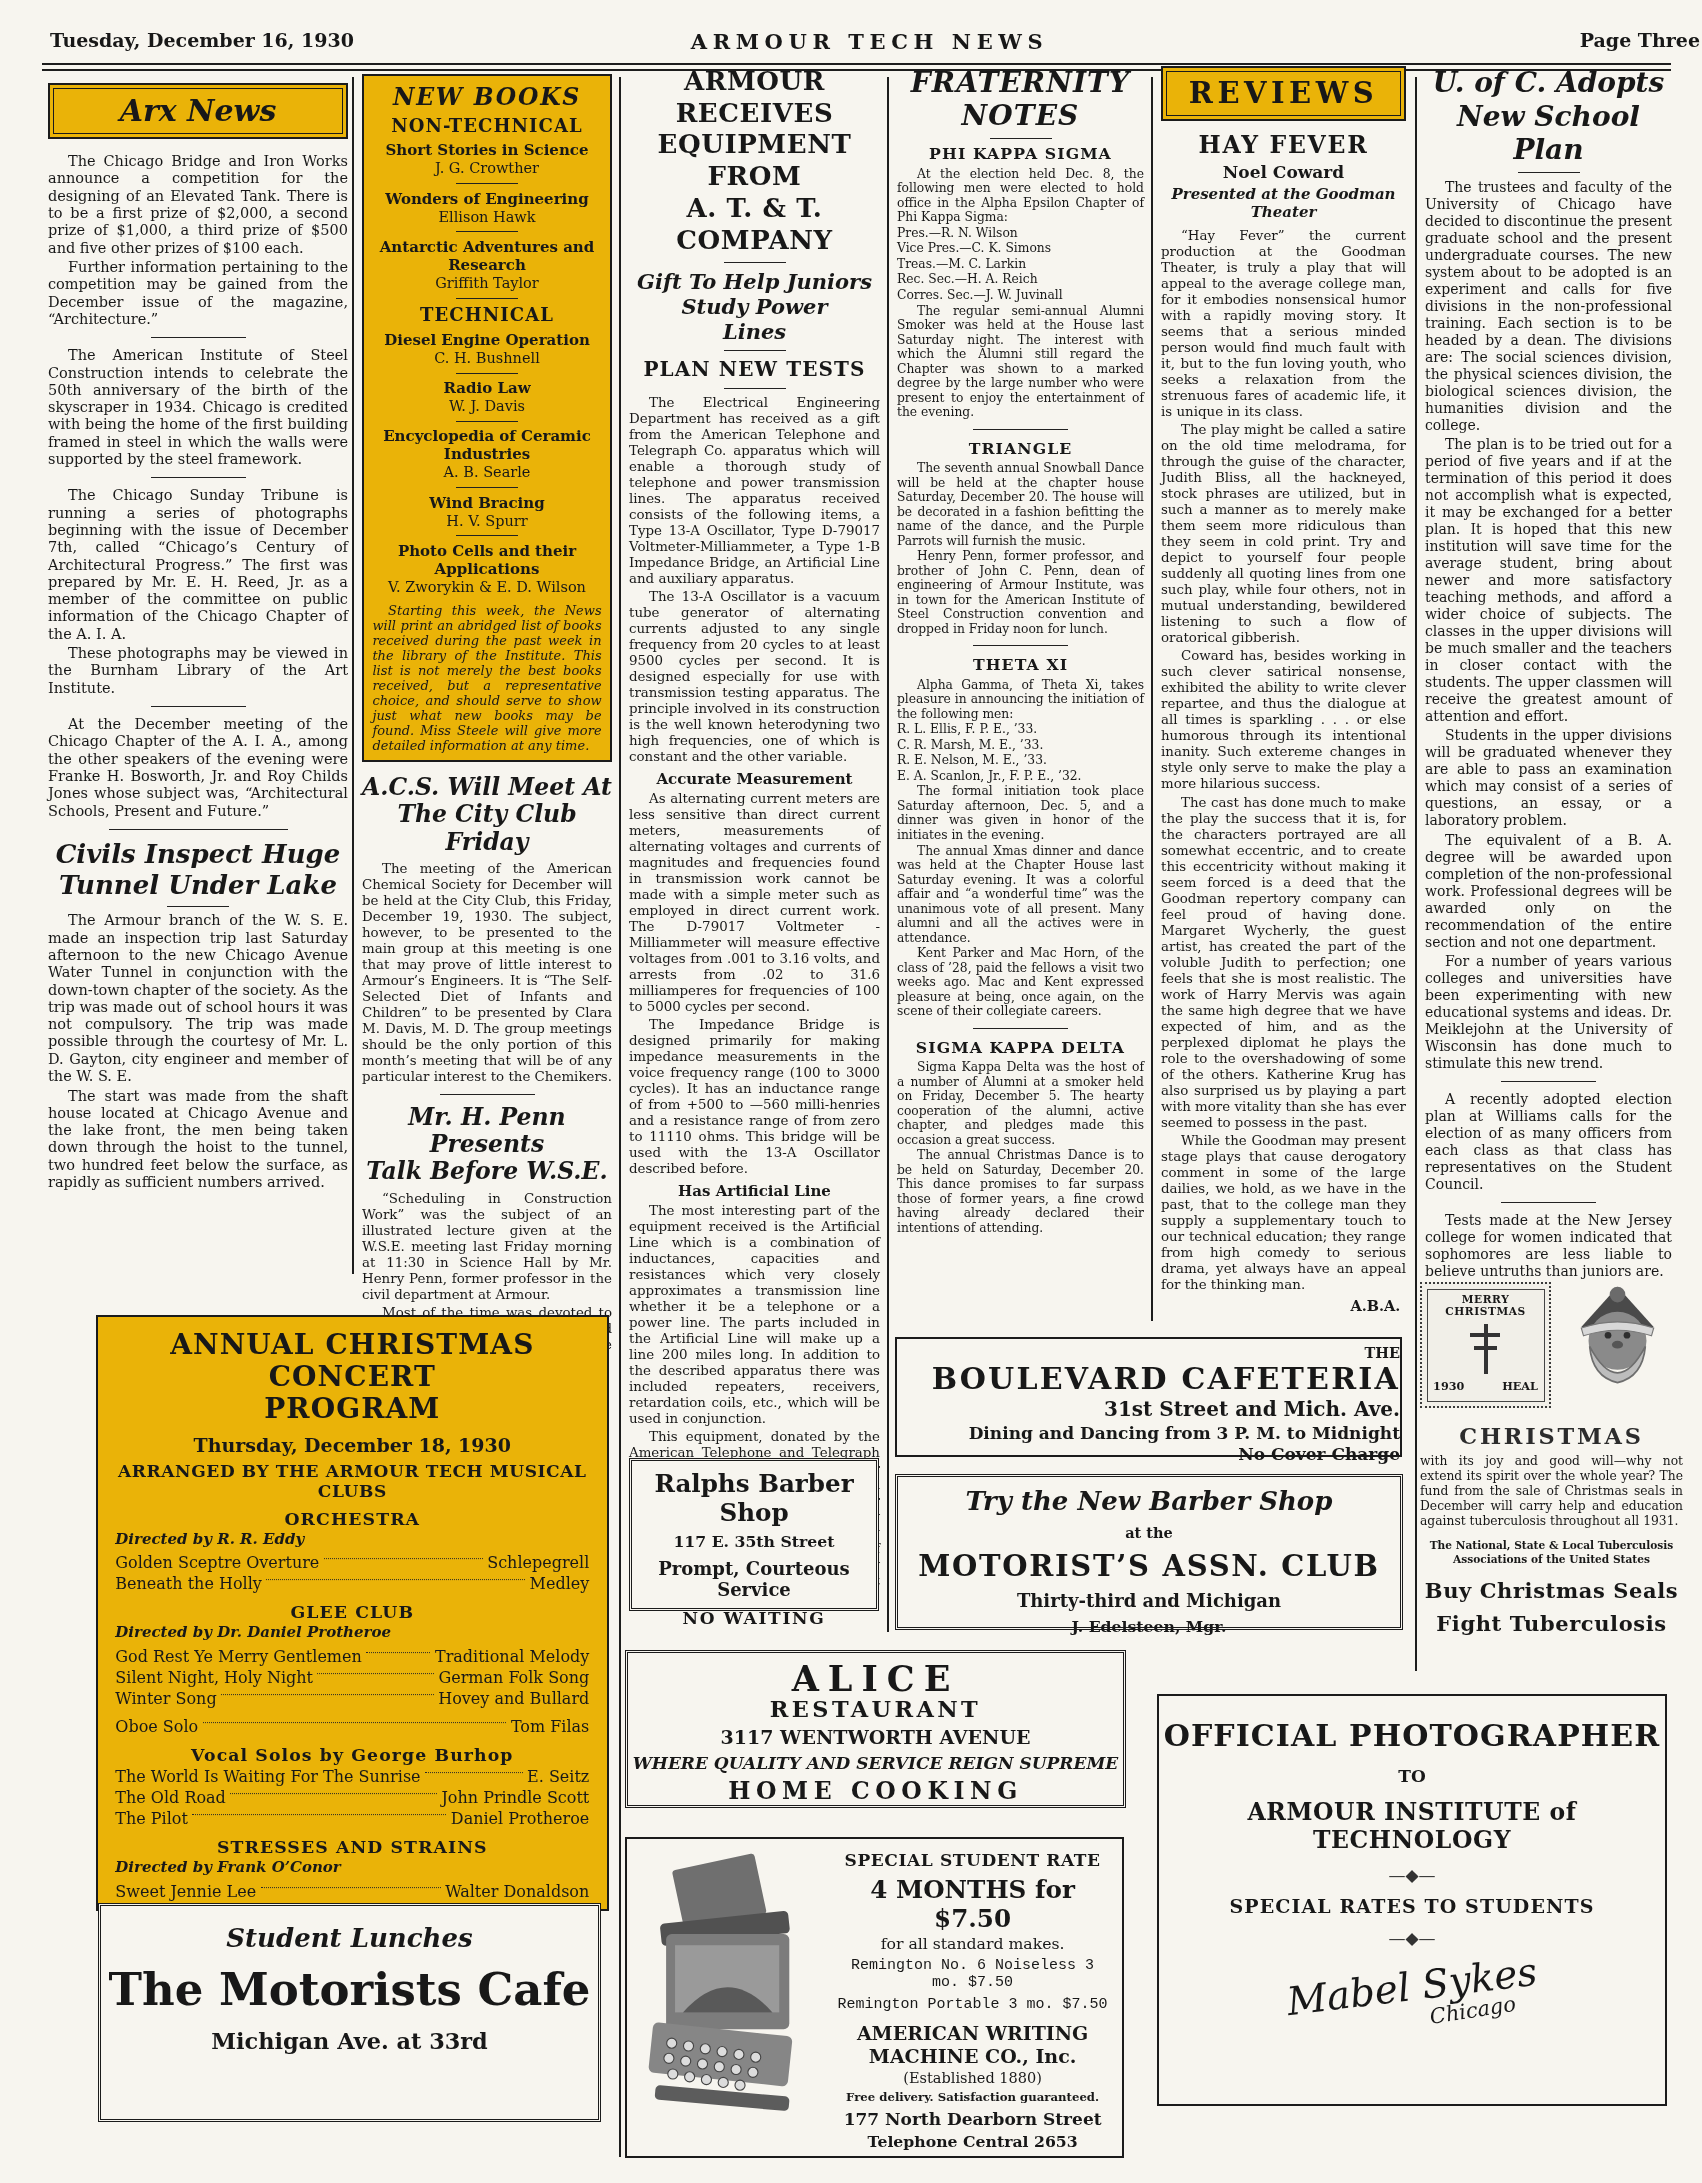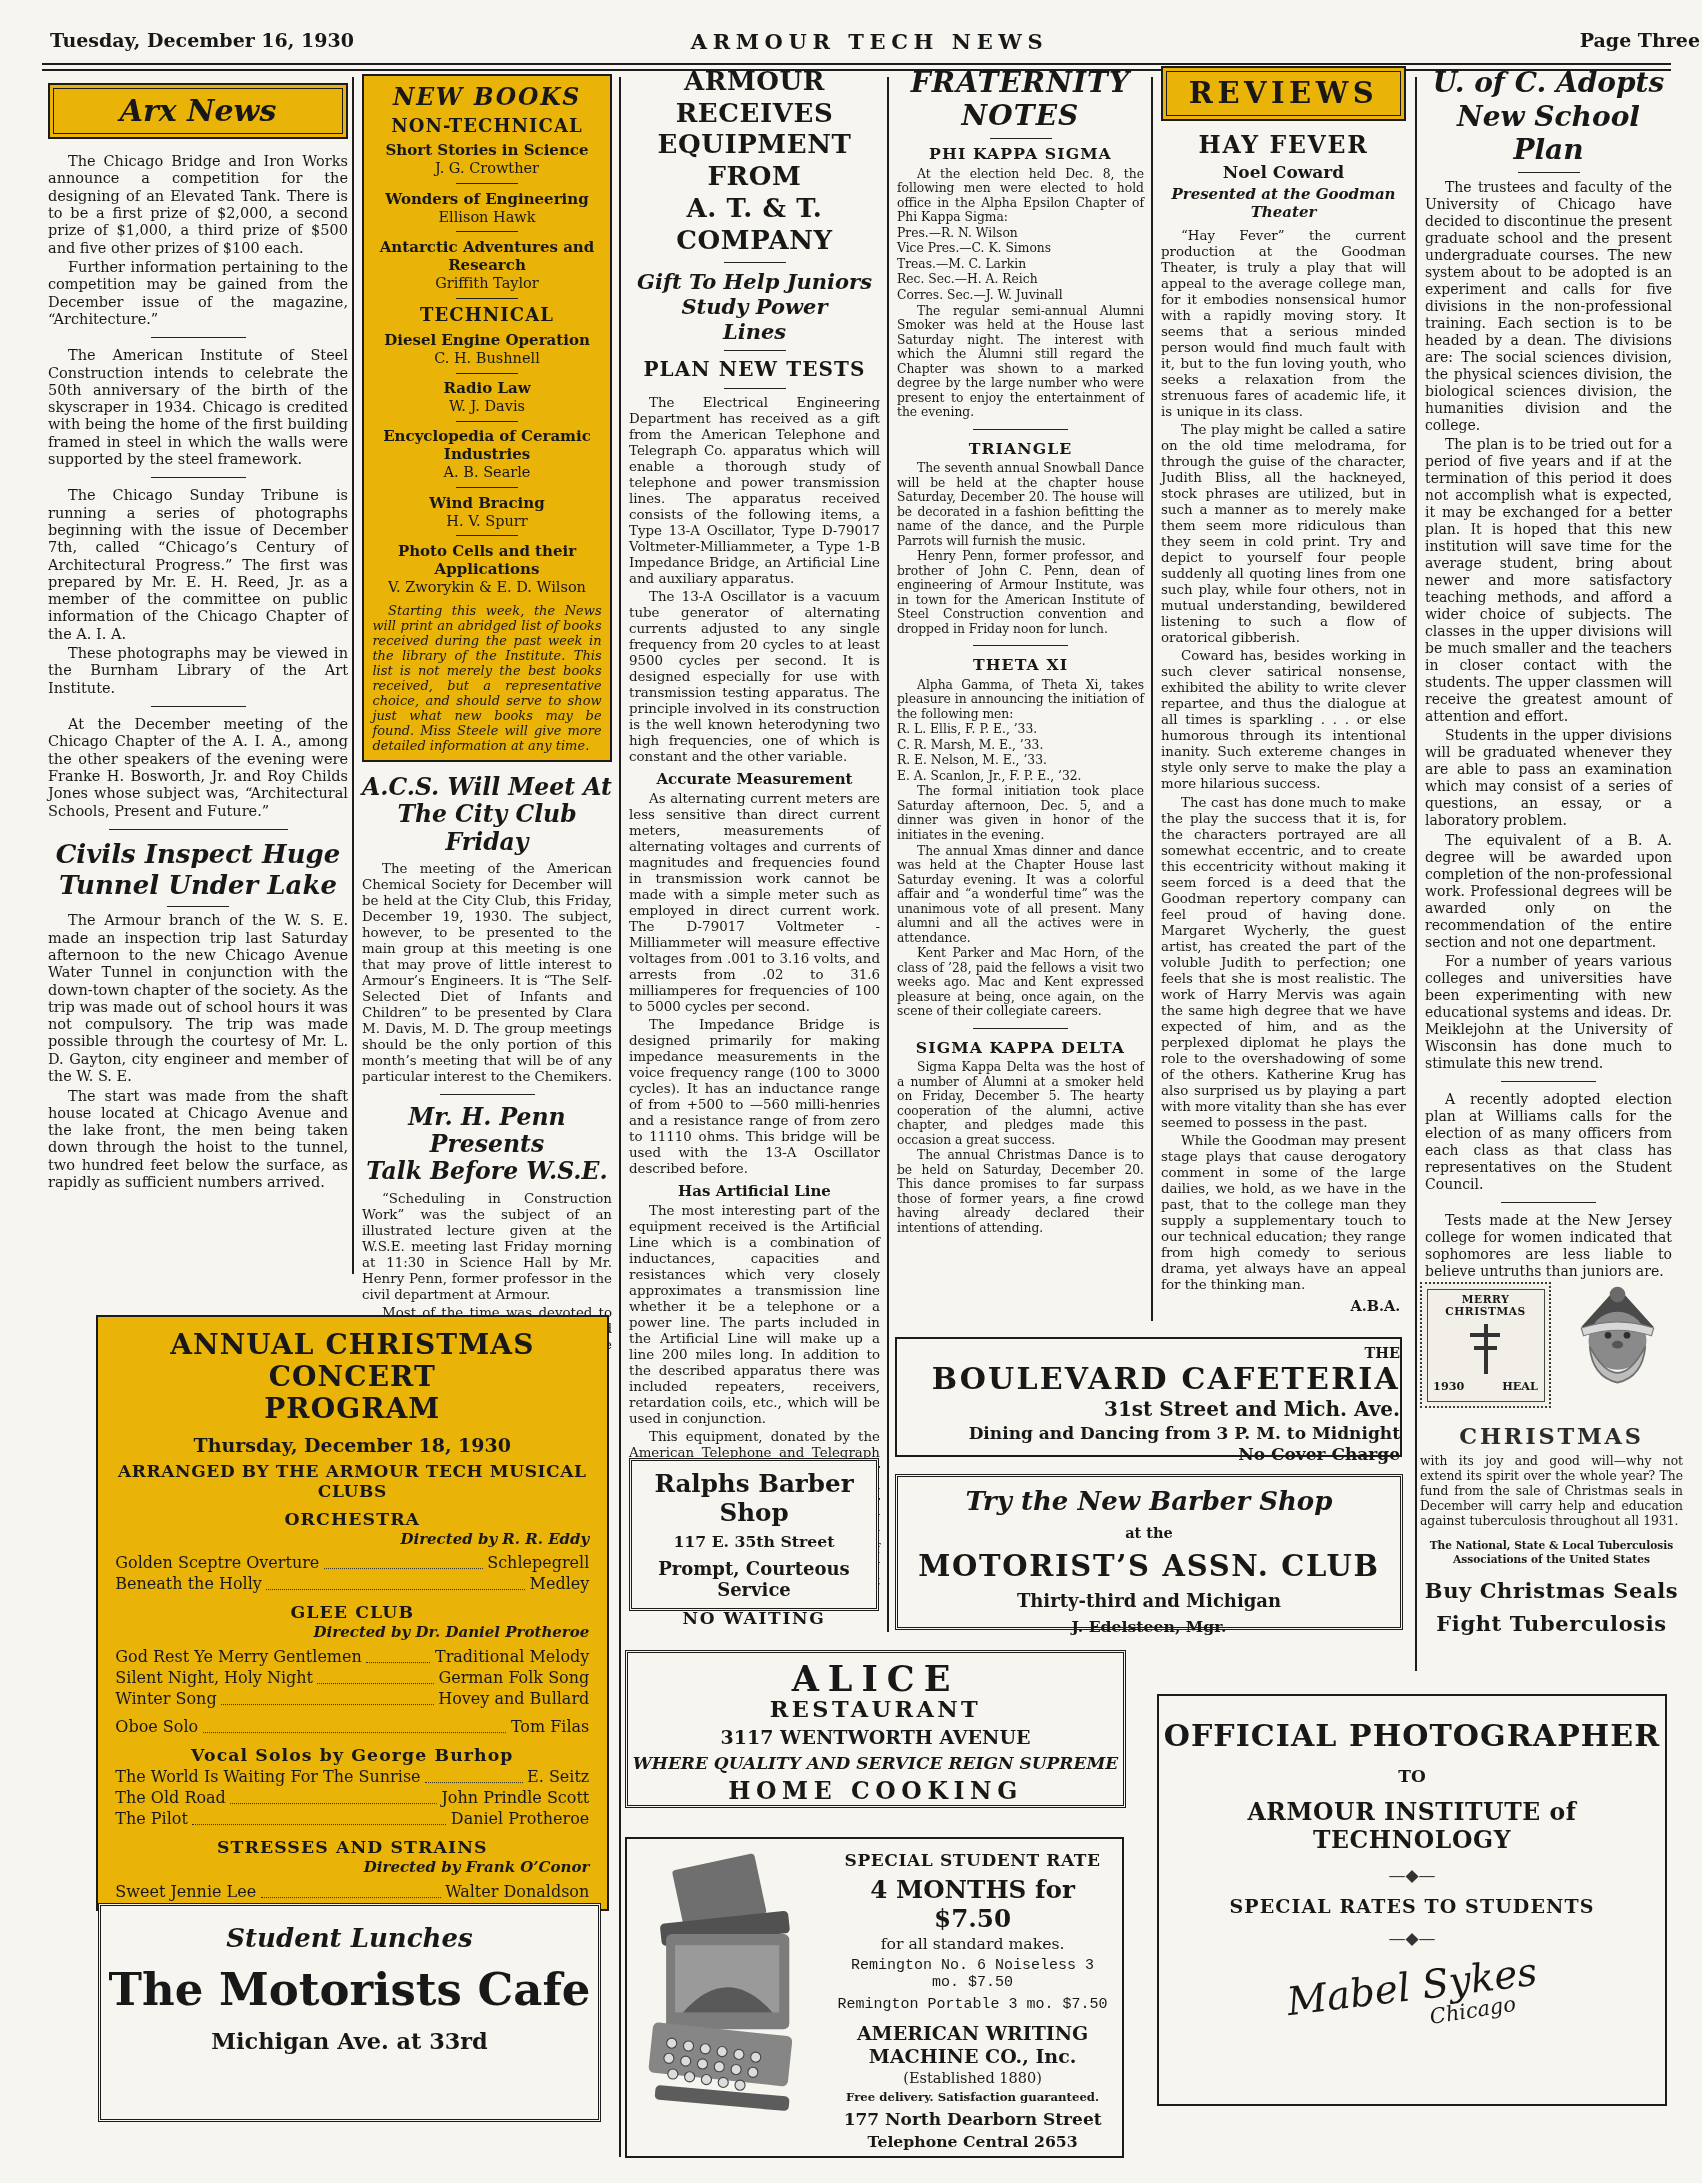--- a/index.html
+++ b/index.html
@@ -54,22 +54,22 @@
   .nb-sec{font-size:18px;font-weight:bold;text-align:center;letter-spacing:1.1px;margin:3.4px 0 5.6px;}
   .bk-t{font-size:15px;font-weight:bold;text-align:center;line-height:1.2;}
   .bk-a{font-size:14.5px;text-align:center;line-height:1.25;}
   .note{font-style:italic;font-size:13px;line-height:15px;text-align:justify;text-indent:15.7px;margin-top:6.7px;}
 
   
   .ptitle{font-size:28px;font-weight:bold;text-align:center;letter-spacing:1.1px;line-height:1.15;margin-top:3.4px;}
   .pdate{font-size:19px;font-weight:bold;text-align:center;margin:9px 0 4.5px;}
   .parr{font-size:17px;font-weight:bold;text-align:center;letter-spacing:0.6px;}
   .psec{font-size:17.3px;font-weight:bold;text-align:center;letter-spacing:1.1px;margin:7.8px 0 1.1px;}
-  .pdir{font-style:italic;font-weight:bold;text-align:right;font-size:15px;margin:1.1px 0 4.5px;}
-  .prow{display:flex;align-items:flex-end;font-size:16px;line-height:21px;}
+  .pdir{font-style:italic;font-weight:bold;text-align:left;font-size:15px;margin:1.1px 0 4.5px;}
+  .prow{display:flex;align-items:center;font-size:16px;line-height:21px;}
   .pt{white-space:nowrap;}
   .pd{flex:1;border-bottom:1.7px dotted #2a2a2a;margin:0 4.5px;transform:translateY(-3.9px);}
   .pa{white-space:nowrap;}
 
   
   .ad-c{text-align:center;}
   .ralphs-name{font-size:24.6px;font-weight:bold;margin-top:7.8px;}
   .ralphs-addr{font-size:15.7px;font-weight:bold;margin-top:5.6px;}
   .ralphs-l1{font-size:18px;font-weight:bold;margin-top:6.7px;}
   .ralphs-l2{font-size:17px;font-weight:bold;letter-spacing:1.7px;margin-top:7.8px;}

